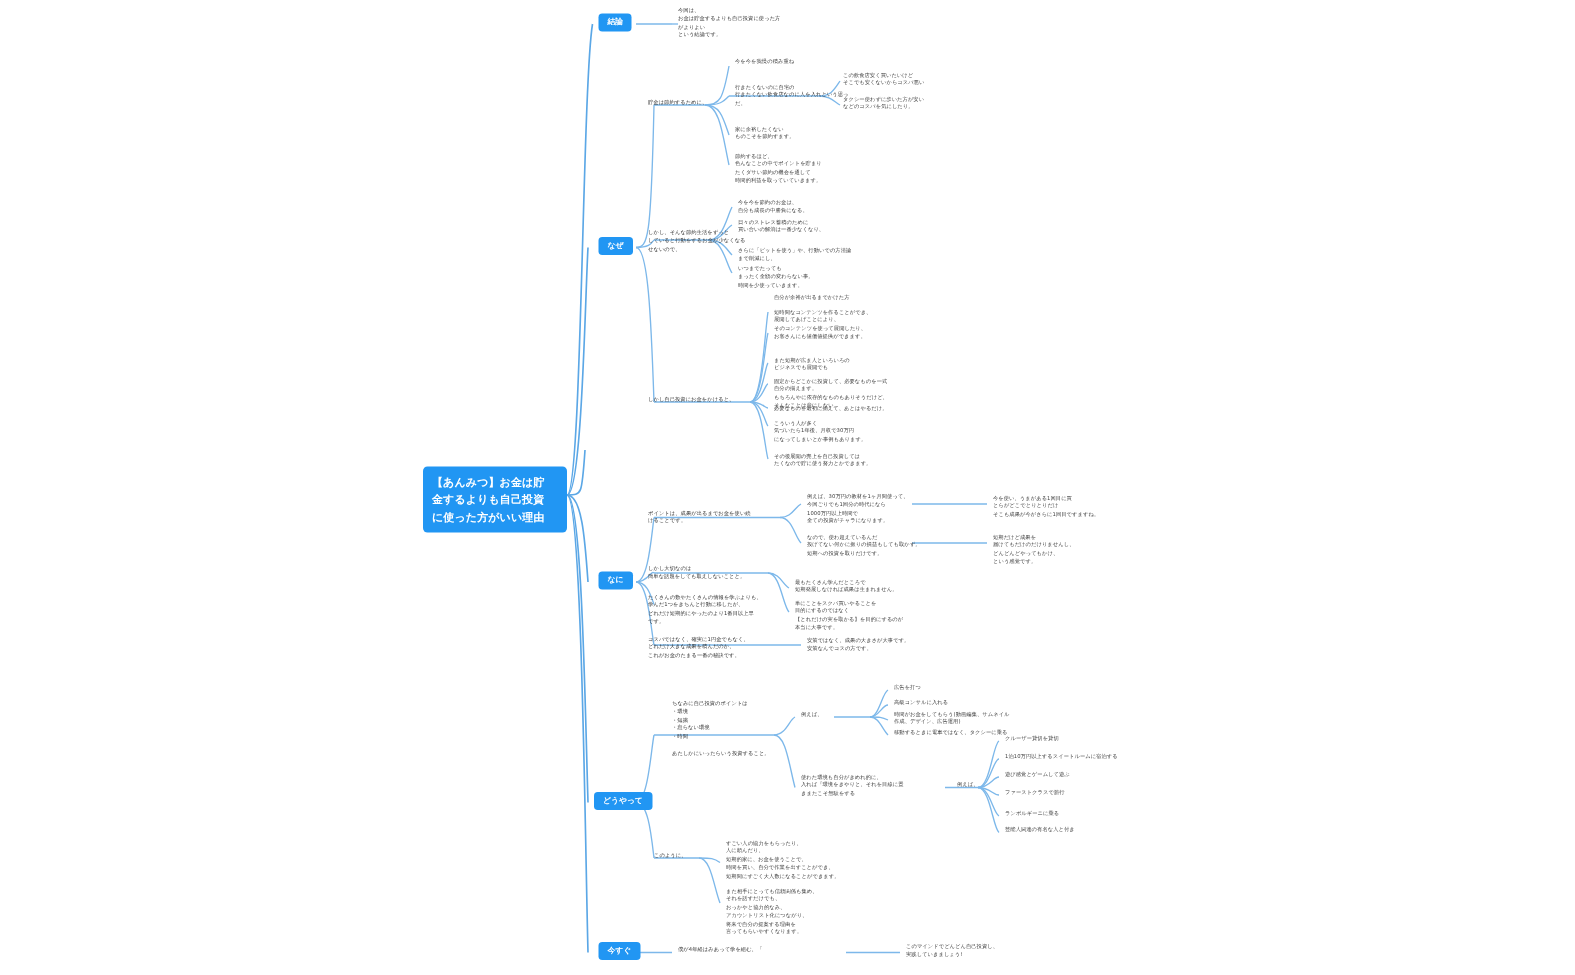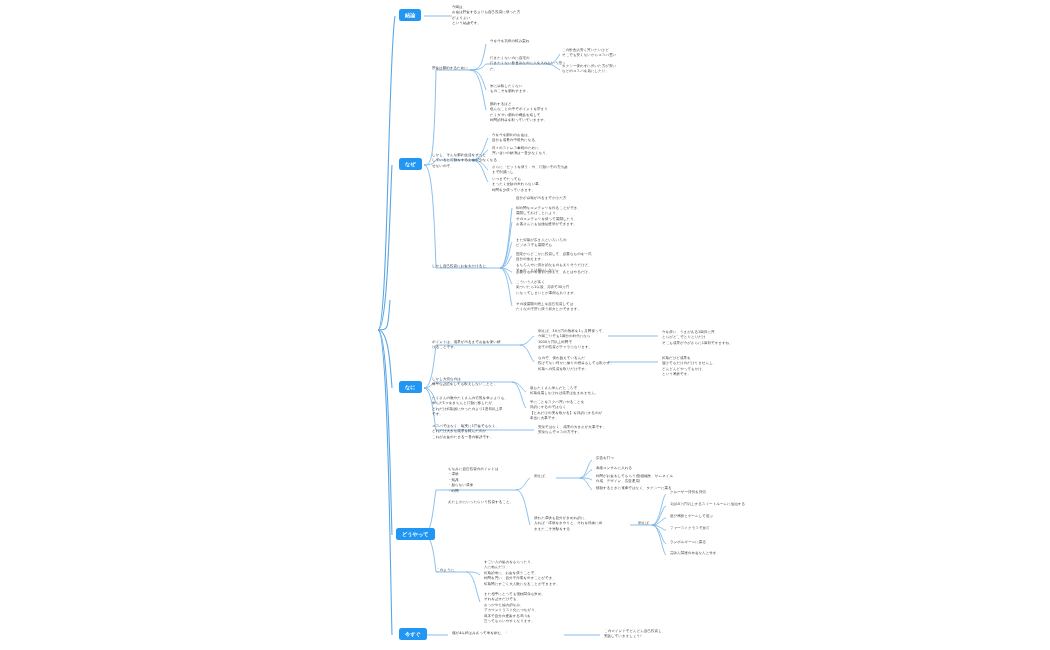--- a/index.html
+++ b/index.html
@@ -142,20 +142,23 @@
     <path d="M652,525 C660,525 662,552 666,555"></path>
 
     <path d="M436,572 L466,572"></path>
     <path d="M466,572 C474,572 476,572 480,575"></path>
     <path d="M466,572 C474,572 476,592 480,602"></path>
 
     <path d="M424,635 L448,635"></path>
     <path d="M564,635 L600,635"></path>
   </svg>
 
+  <div class="root" style="left:282px;top:311px;width:96px;">【あんみつ】お金は貯
+金するよりも自己投資
+に使った方がいい理由</div>
 
   <div class="badge" style="left:399px;top:9px;">結論</div>
   <div class="badge" style="left:399px;top:158px;">なぜ</div>
   <div class="badge" style="left:399px;top:381px;">なに</div>
   <div class="badge" style="left:396px;top:528px;">どうやって</div>
   <div class="badge" style="left:399px;top:628px;">今すぐ</div>
 
   <div class="node l2" style="left:452px;top:5px;width:120px;">今回は、
 お金は貯金するよりも自己投資に使った方
 がよりよい

